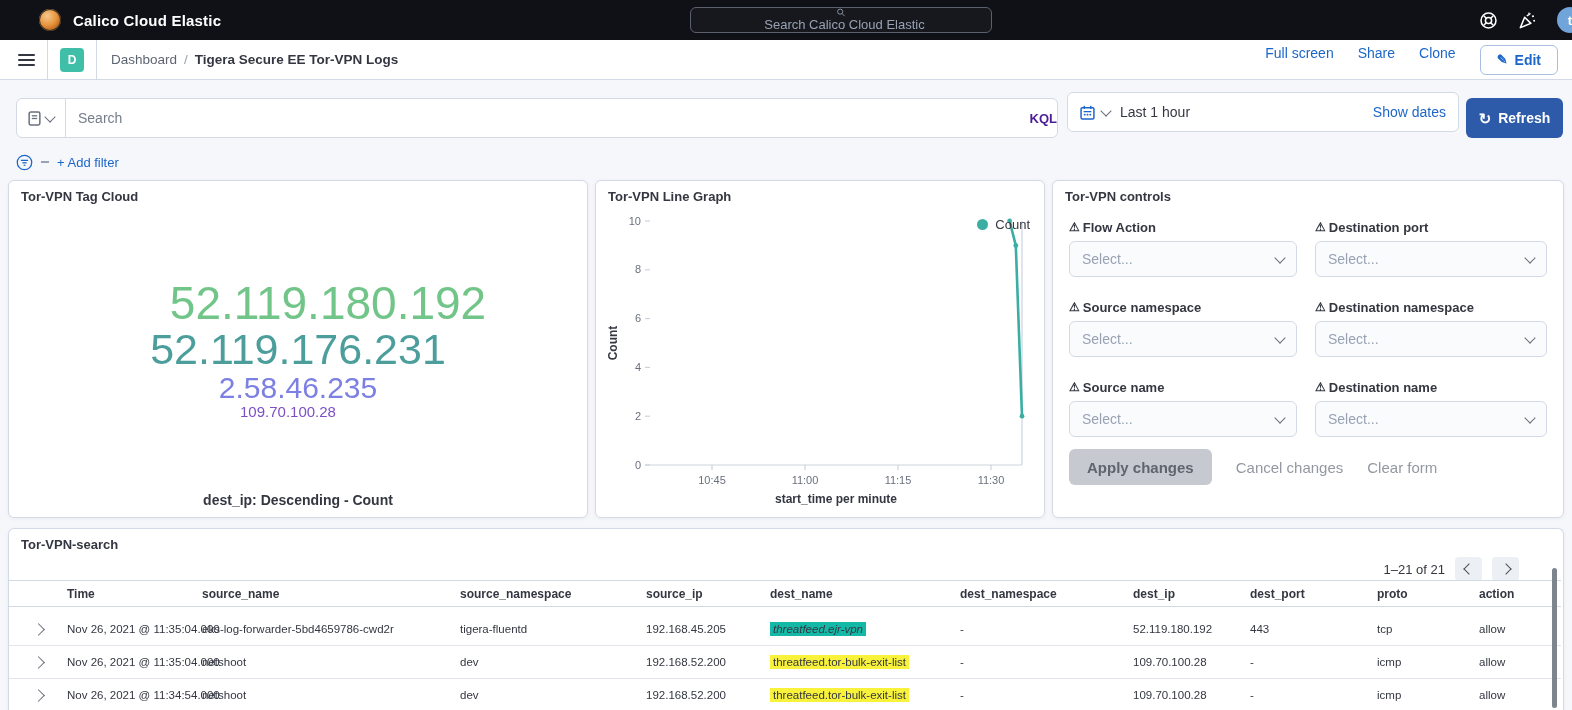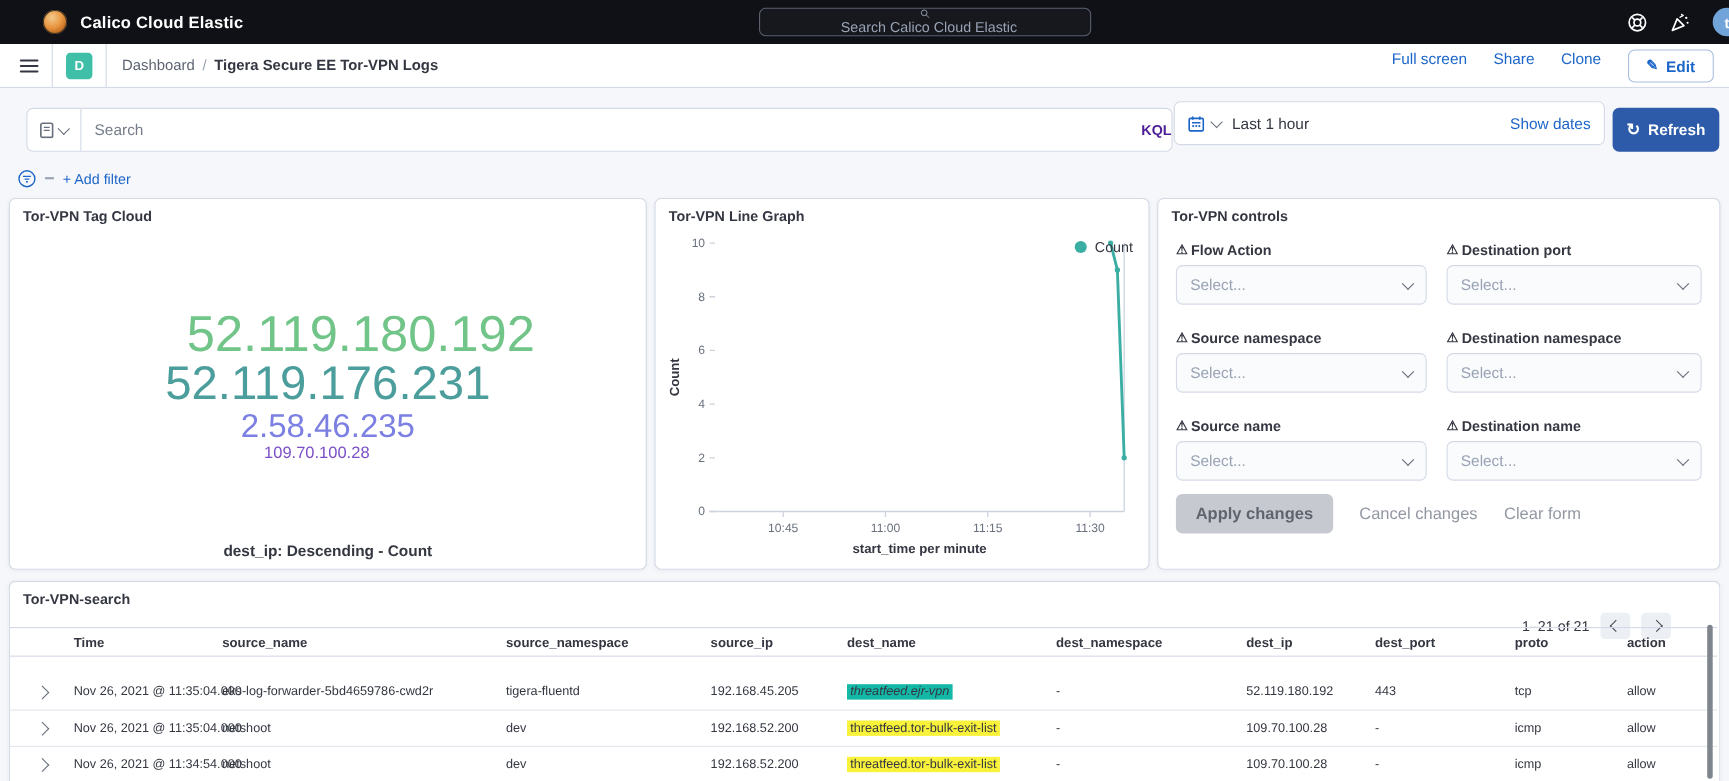--- a/index.html
+++ b/index.html
@@ -26,21 +26,21 @@
   .app-badge{width:24px;height:24px;border-radius:4px;background:#3fbfa8;color:#fff;font-size:12px;font-weight:700;
              display:flex;align-items:center;justify-content:center;}
   .crumb-root{color:#5e6572;font-size:13.5px;margin-left:2px;}
   .crumb-sep{color:#9aa2b0;font-size:13.5px;margin:0 7px;}
   .crumb-cur{color:#343741;font-size:13.5px;font-weight:600;}
   .nav-actions{margin-left:auto;display:flex;align-items:flex-start;gap:24px;padding-right:14px;}
   .nav-link{color:#1c66c9;font-size:14px;cursor:pointer;}
   .edit-btn{height:30px;padding:0 16px;border:1px solid #a9bede;border-radius:6px;background:#fff;color:#1c66c9;
             font-size:14px;font-weight:600;display:flex;align-items:center;gap:7px;cursor:pointer;}
   
-  .search-box{position:absolute;left:24px;top:98px;width:1042px;height:40px;background:#fff;border:1px solid #d3dae6;
+  .search-box{position:absolute;left:16px;top:98px;width:1042px;height:40px;background:#fff;border:1px solid #d3dae6;
               border-radius:6px;display:flex;align-items:center;box-sizing:border-box;}
   .save-seg{width:48px;height:100%;display:flex;align-items:center;justify-content:center;gap:5px;
             border-right:1px solid #d3dae6;cursor:pointer;}
   .search-ph{margin-left:12px;color:#757d8a;font-size:14px;}
   .kql{margin-left:auto;color:#4c1d95;font-size:13px;font-weight:600;cursor:pointer;}
   .date-box{position:absolute;left:1067px;top:92px;width:392px;height:40px;background:#fff;border:1px solid #d3dae6;
             border-radius:6px;display:flex;align-items:center;box-sizing:border-box;padding:0 12px;}
   .date-label{margin-left:10px;color:#343741;font-size:14px;}
   .show-dates{margin-left:auto;color:#1c66c9;font-size:14px;cursor:pointer;}
   .refresh-btn{position:absolute;left:1466px;top:98px;width:97px;height:40px;background:#2d5ba9;border:none;border-radius:6px;
@@ -80,21 +80,21 @@
   .chev.right{transform:rotate(-45deg);}
   .chev.left{transform:rotate(135deg);}
   .chev.ml{margin-left:auto;}
   
   .tbl-pagination{position:absolute;right:44px;top:28px;display:flex;align-items:center;gap:10px;}
   .pg-count{font-size:13px;color:#343741;}
   .pg-btn{width:27px;height:24px;border-radius:4px;background:#eceff4;border:none;display:flex;align-items:center;
           justify-content:center;cursor:pointer;}
   .pg-btn .chev{border-color:#4a4f59;}
   .trow{display:flex;align-items:center;box-sizing:border-box;}
-  .thead{position:absolute;left:0;right:2px;top:41px;height:27px;border-top:1px solid #d3dae6;border-bottom:1px solid #d3dae6;
+  .thead{position:absolute;left:0;right:2px;top:51px;height:27px;border-top:1px solid #d3dae6;border-bottom:1px solid #d3dae6;
          font-weight:700;font-size:12px;color:#343741;}
   .tbody{position:absolute;left:0;right:2px;top:84px;}
   .drow{height:33px;border-bottom:1px solid #e2e6ec;font-size:11.5px;color:#343741;cursor:default;}
   .cell{padding-left:8px;box-sizing:border-box;white-space:nowrap;overflow:visible;}
   .c0{width:50px;display:flex;justify-content:center;}
   .c1{width:135px;}.c2{width:258px;}.c3{width:186px;}.c4{width:124px;}.c5{width:190px;}
   .c6{width:173px;}.c7{width:117px;}.c8{width:127px;}.c9{width:102px;}.c10{flex:1;}
   .hl{background:#f9f23a;padding:1px 3px;}
   .row-chev{width:8px;height:8px;border-right:1.5px solid #69707d;border-bottom:1.5px solid #69707d;
             transform:rotate(-45deg);cursor:pointer;}

